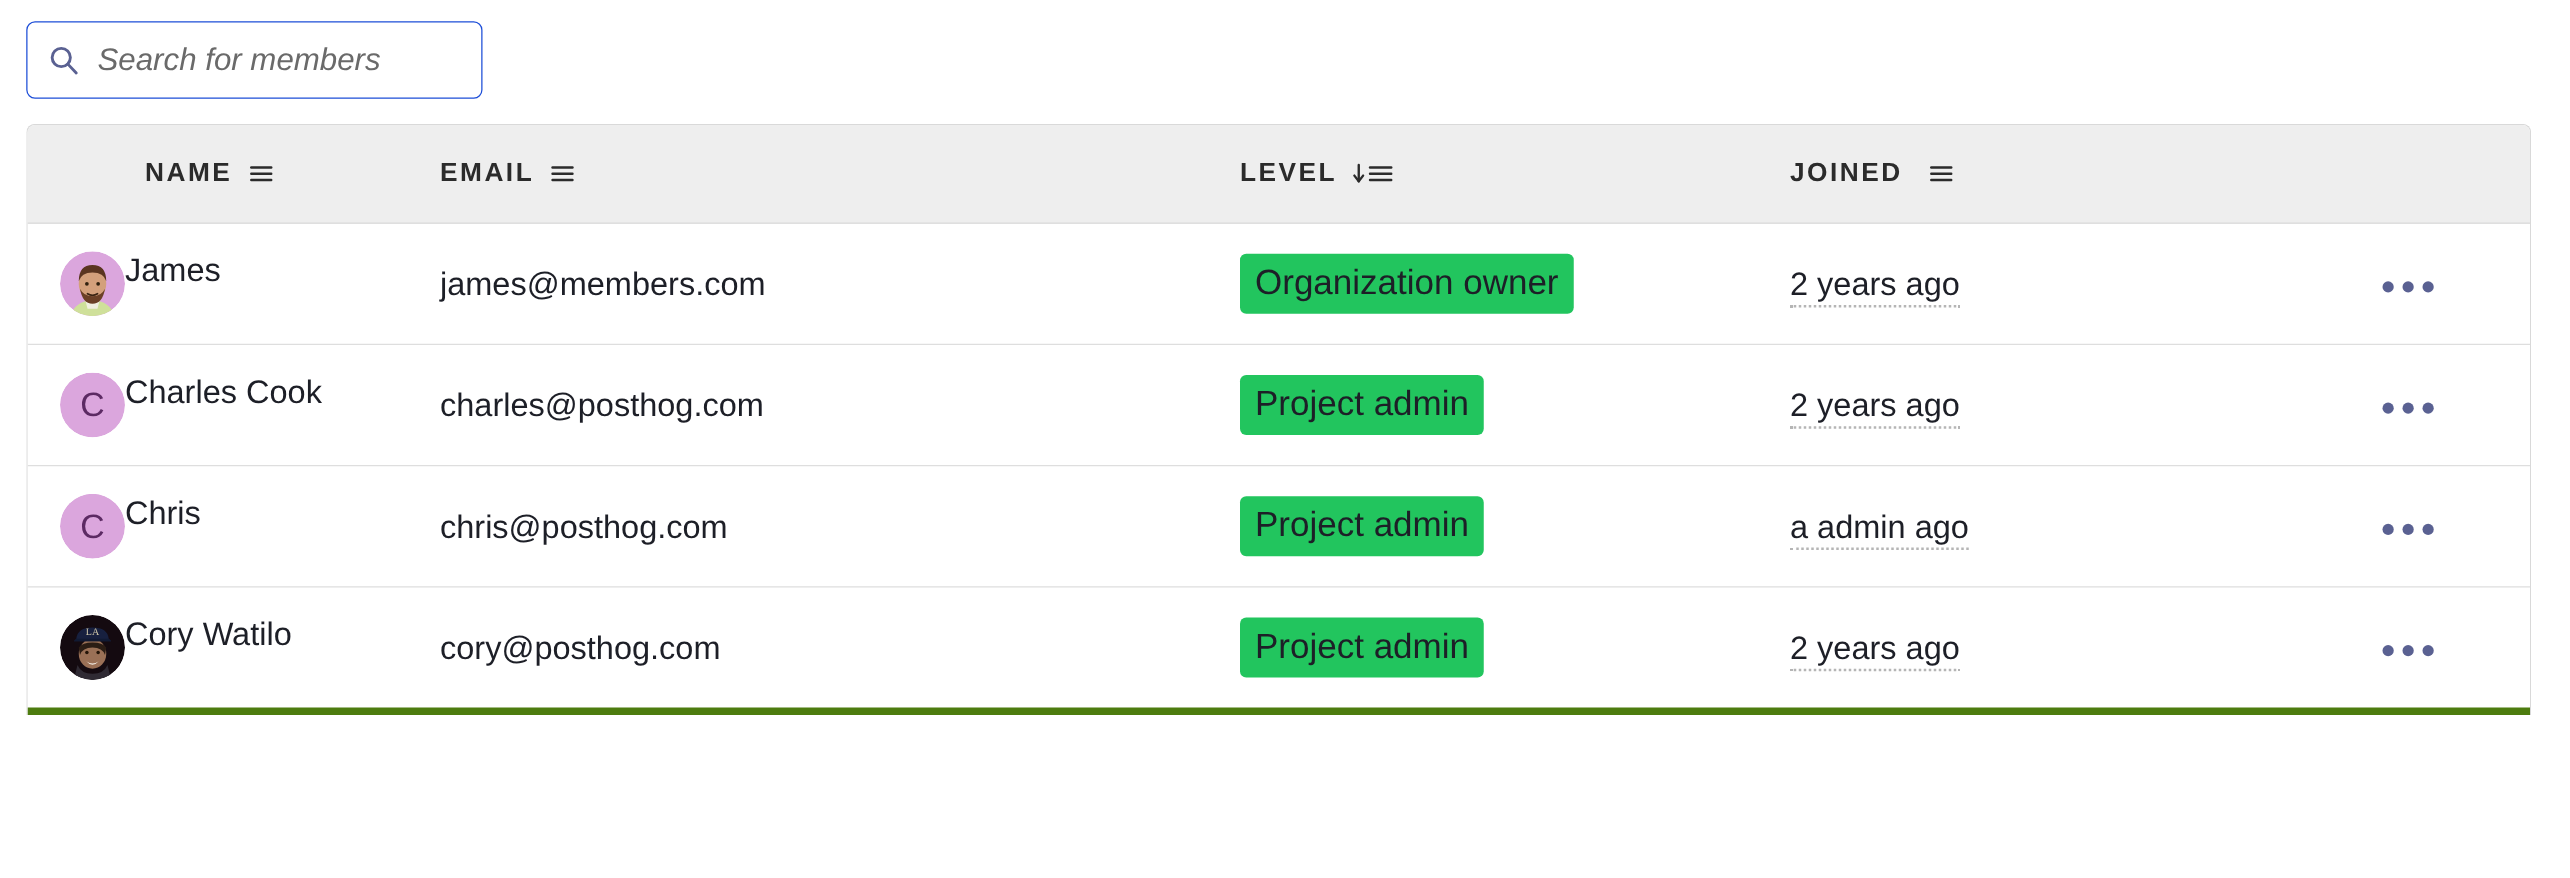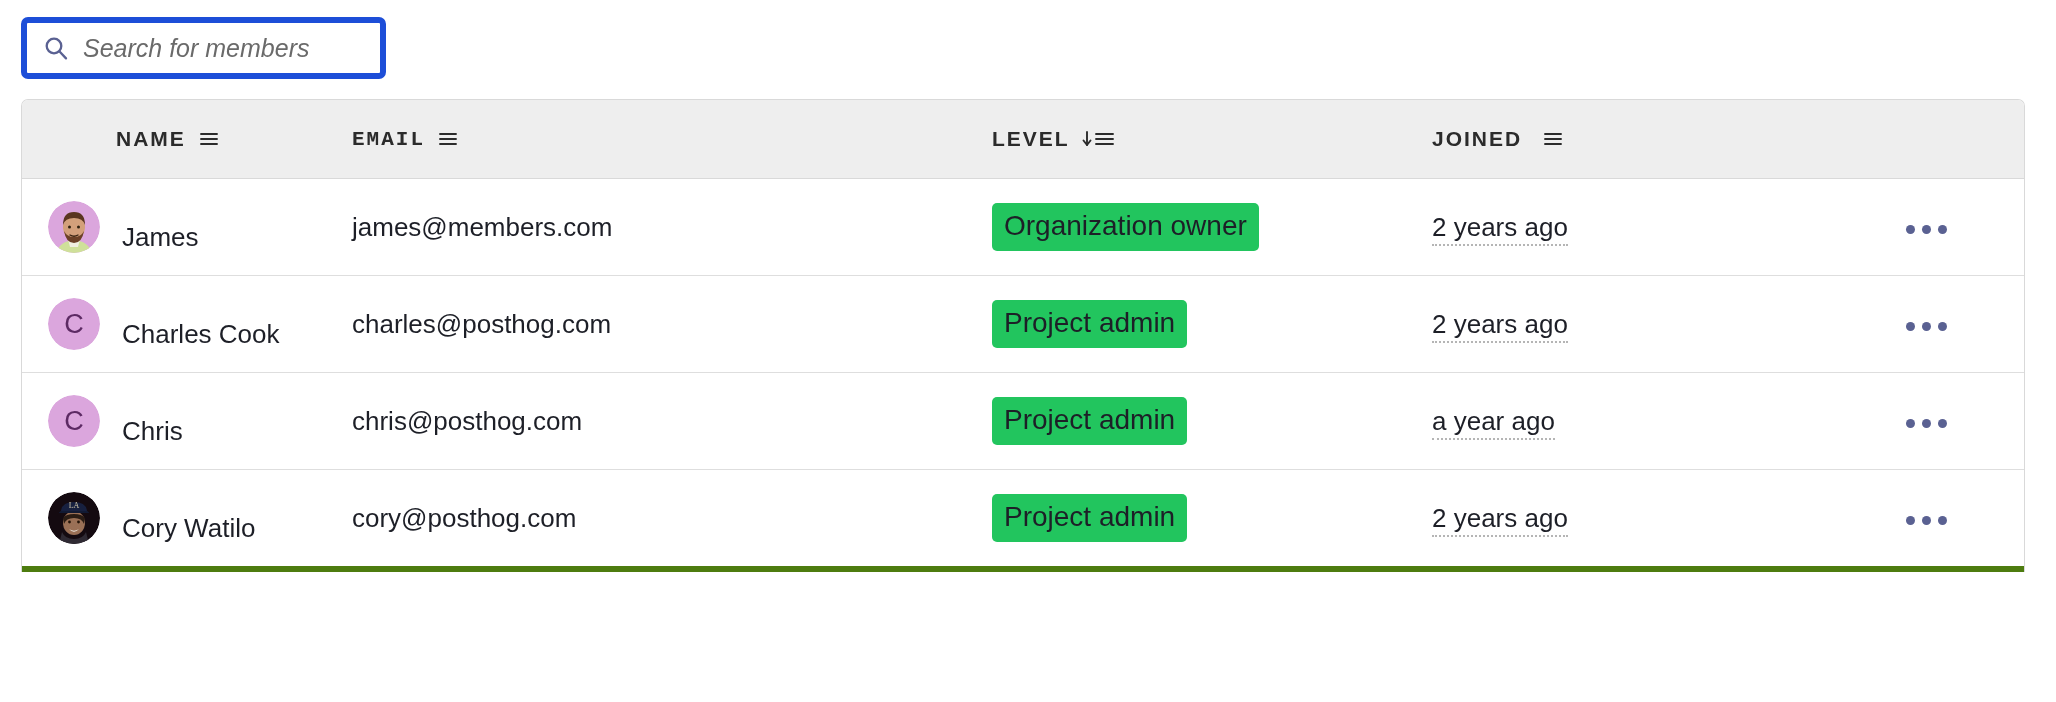--- a/index.html
+++ b/index.html
@@ -34,21 +34,21 @@
     padding-top: 12px;
     line-height: 48px;
   }
 
   
   .search-box {
     margin-top: 17px;
     width: 365px;
     height: 62px;
     box-sizing: border-box;
-    border: 6px solid #1d4ed8;
+    border: 1px solid #1d4ed8;
     border-radius: 7px;
     background: #ffffff;
     display: flex;
     align-items: center;
     padding: 0 16px;
     gap: 14px;
   }
   .search-icon {
     flex: 0 0 auto;
     width: 26px;
@@ -109,38 +109,37 @@
   .sort-icon { display: inline-flex; align-items: center; }
 
   
   .col-name   { width: 330px; }
   .col-email  { width: 640px; }
   .col-level  { width: 440px; }
   .col-joined { width: 400px; }
   .col-menu   { width: 192px; }
 
   th.col-name   .th-inner { padding-left: 94px; }
-  th.col-email  .th-inner { padding-left: 0px; font-family: Liberation Mono, monospace; }
+  th.col-email  .th-inner { padding-left: 0px; }
   th.col-level  .th-inner { padding-left: 0px; text-align: center; }
   th.col-joined .th-inner { padding-left: 0px; gap: 20px; }
 
   table.members tbody td {
     height: 96px;
     padding: 0;
     vertical-align: middle;
     border-bottom: 1px solid #dedede;
     font-size: 26px;
     color: #1d1f27;
   }
   tbody tr:last-child td { border-bottom: 6px solid #4d7c0f; }
 
   .cell-name {
     display: flex;
-    align-items: flex-end;
-    gap: 22px;
+    align-items: flex-start;
     padding-left: 26px;
   }
   .avatar {
     flex: 0 0 auto;
     width: 52px;
     height: 52px;
     border-radius: 50%;
     overflow: hidden;
     display: block;
     position: relative;
@@ -361,21 +360,21 @@
               <span class="name-text">Chris</span>
             </div>
           </td>
           <td class="col-email">
             <span class="cell-email">chris@posthog.com</span>
           </td>
           <td class="col-level">
             <span class="badge">Project admin</span>
           </td>
           <td class="col-joined">
-            <span class="joined-text">a year ago</span>
+            <span class="joined-text">a admin ago</span>
           </td>
           <td class="col-menu">
             <span class="menu-hold">
               <button class="more-btn">
                 <span class="dot"></span>
                 <span class="dot"></span>
                 <span class="dot"></span>
               </button>
             </span>
           </td>

